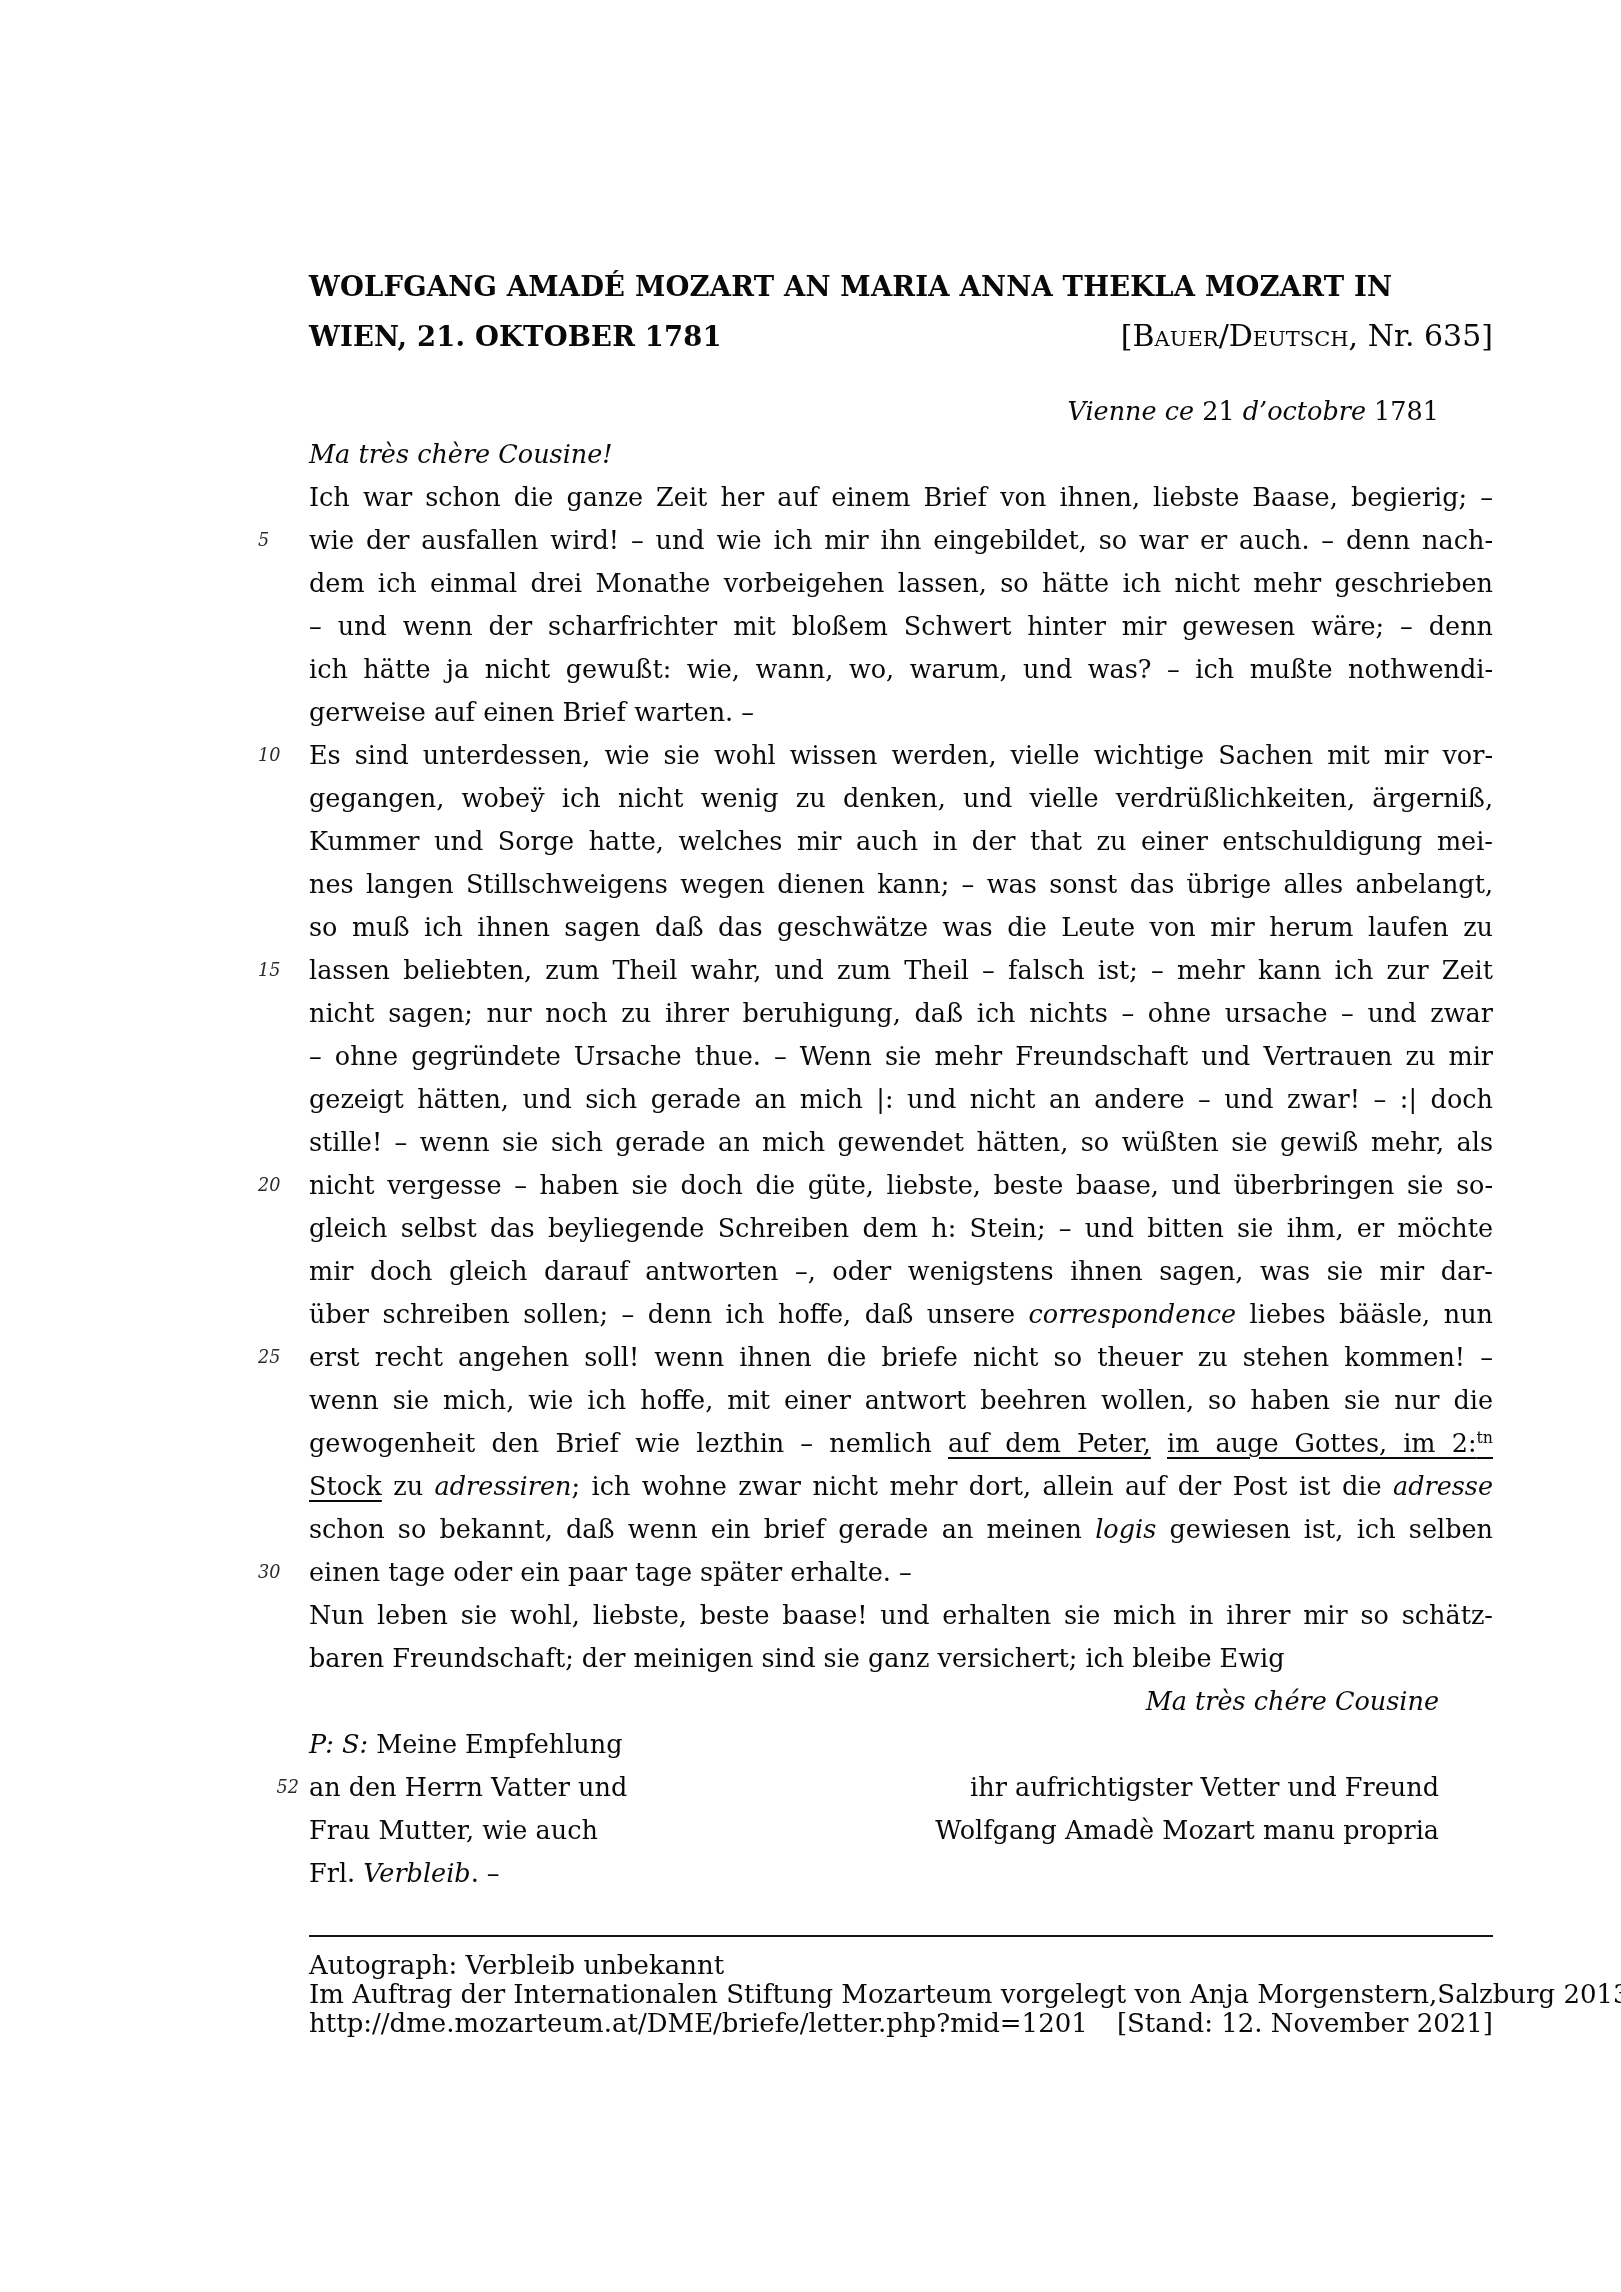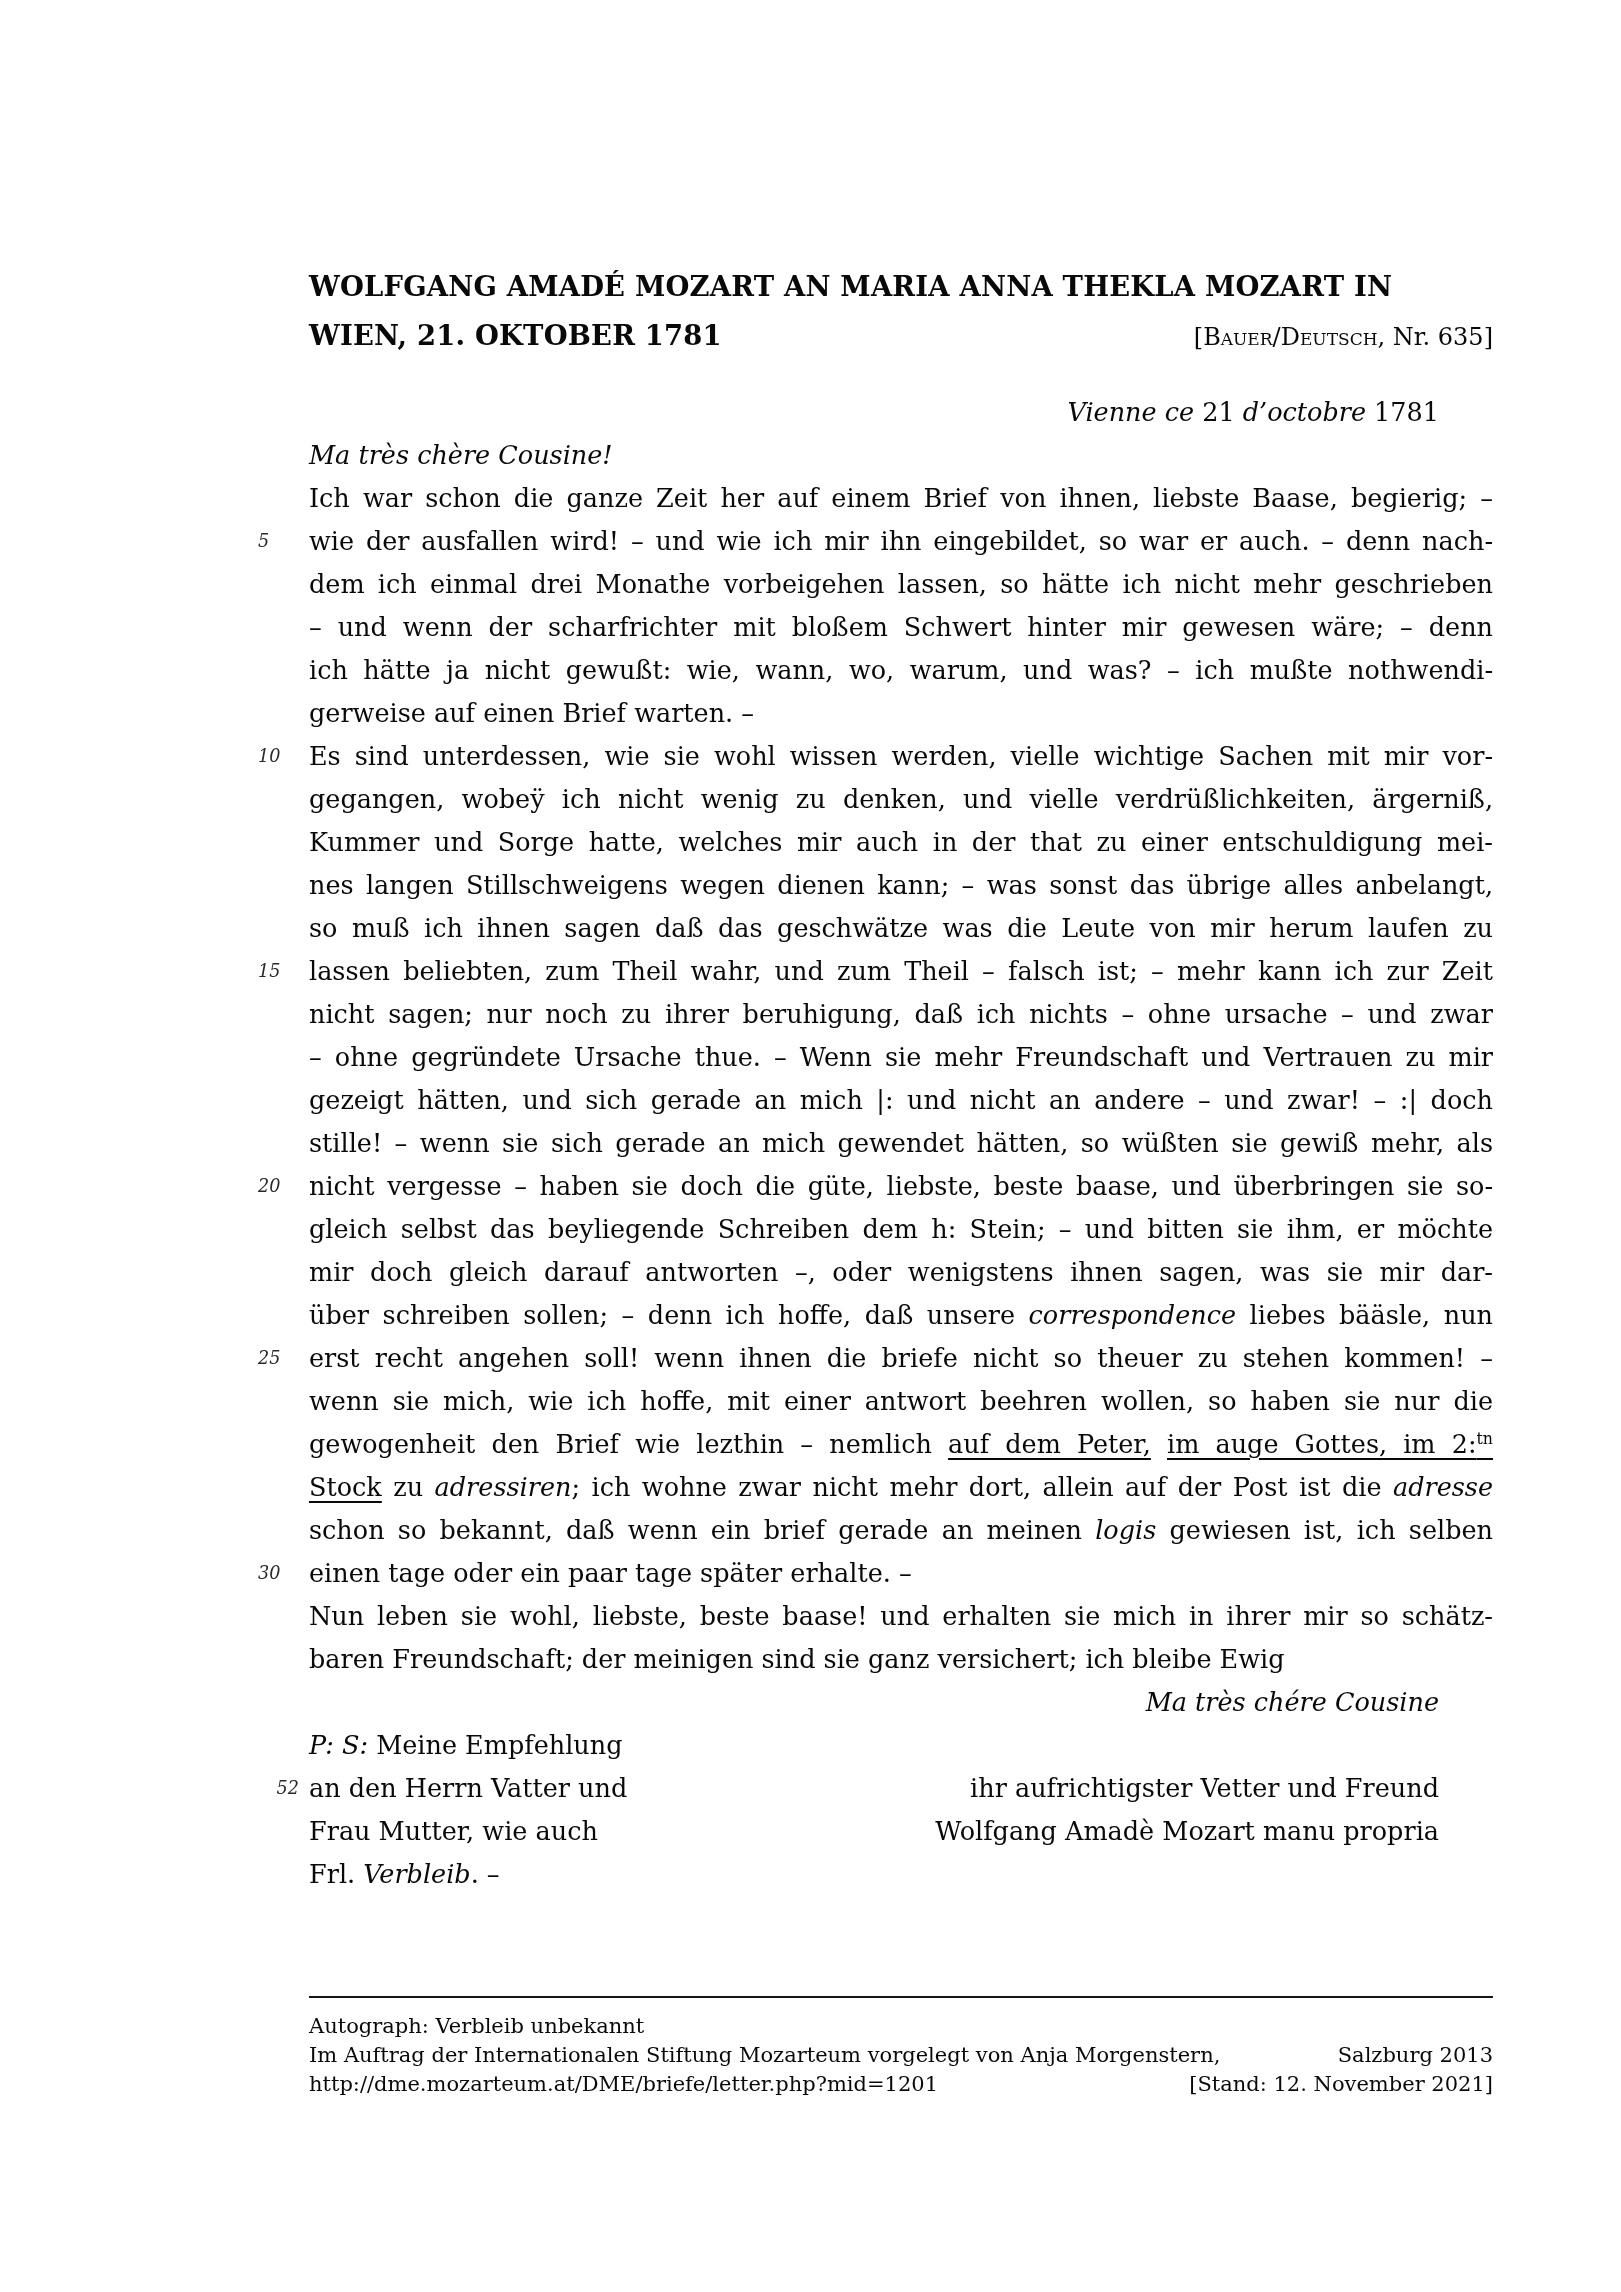--- a/index.html
+++ b/index.html
@@ -6,21 +6,21 @@
   body{
     width:1621px;height:2293px;background:#ffffff;color:#090909;
     font-family:"DejaVu Serif","Liberation Serif",serif;
     position:relative;overflow:hidden;
   }
   .content{position:absolute;left:309px;top:258px;width:1184px;}
 
   
   .t1{font-size:27.4px;font-weight:bold;line-height:56px;white-space:nowrap;letter-spacing:0.2px;}
   .hrow{display:flex;justify-content:space-between;align-items:baseline;line-height:43px;}
-  .ref{font-size:24px;font-weight:normal;white-space:nowrap;}
+  .ref{font-size:30px;font-weight:normal;white-space:nowrap;}
   .sc{font-variant:small-caps;}
 
   
   .letter{margin-top:32px;font-size:25.5px;line-height:43px;}
   .line{position:relative;text-align:justify;text-align-last:justify;}
   .line.nj{text-align:left;text-align-last:left;}
   .line.r{text-align:right;text-align-last:right;padding-right:54px;}
   .lnum{
     position:absolute;left:-51px;top:0;width:41px;text-align:right;
     font-style:italic;font-size:17.6px;line-height:43px;color:#2a2a2a;
@@ -28,22 +28,22 @@
   .i{font-style:italic;}
   .u{text-decoration:underline;text-decoration-thickness:2px;text-underline-offset:4.9px;}
   .sup{vertical-align:super;font-size:0.62em;line-height:0;}
 
   
   .ps-row{position:relative;display:flex;line-height:43px;}
   .ps-left{flex:1;text-align:left;}
   .ps-right{flex:1.4;text-align:right;padding-right:54px;}
 
   
-  .footer{margin-top:100px;border-top:2px solid #161616;padding-top:13.7px;
-    font-size:21px;line-height:29px;text-align:center;}
+  .footer{margin-top:40px;border-top:2px solid #161616;padding-top:13.7px;
+    font-size:26px;line-height:29px;text-align:center;}
   .f-row{display:flex;justify-content:space-between;}
   .f-row span{white-space:nowrap;}
 </style>
 </head>
 <body>
 
 <div class="content">
 
   <header>
     <div class="t1">WOLFGANG AMADÉ MOZART AN MARIA ANNA THEKLA MOZART IN</div>

